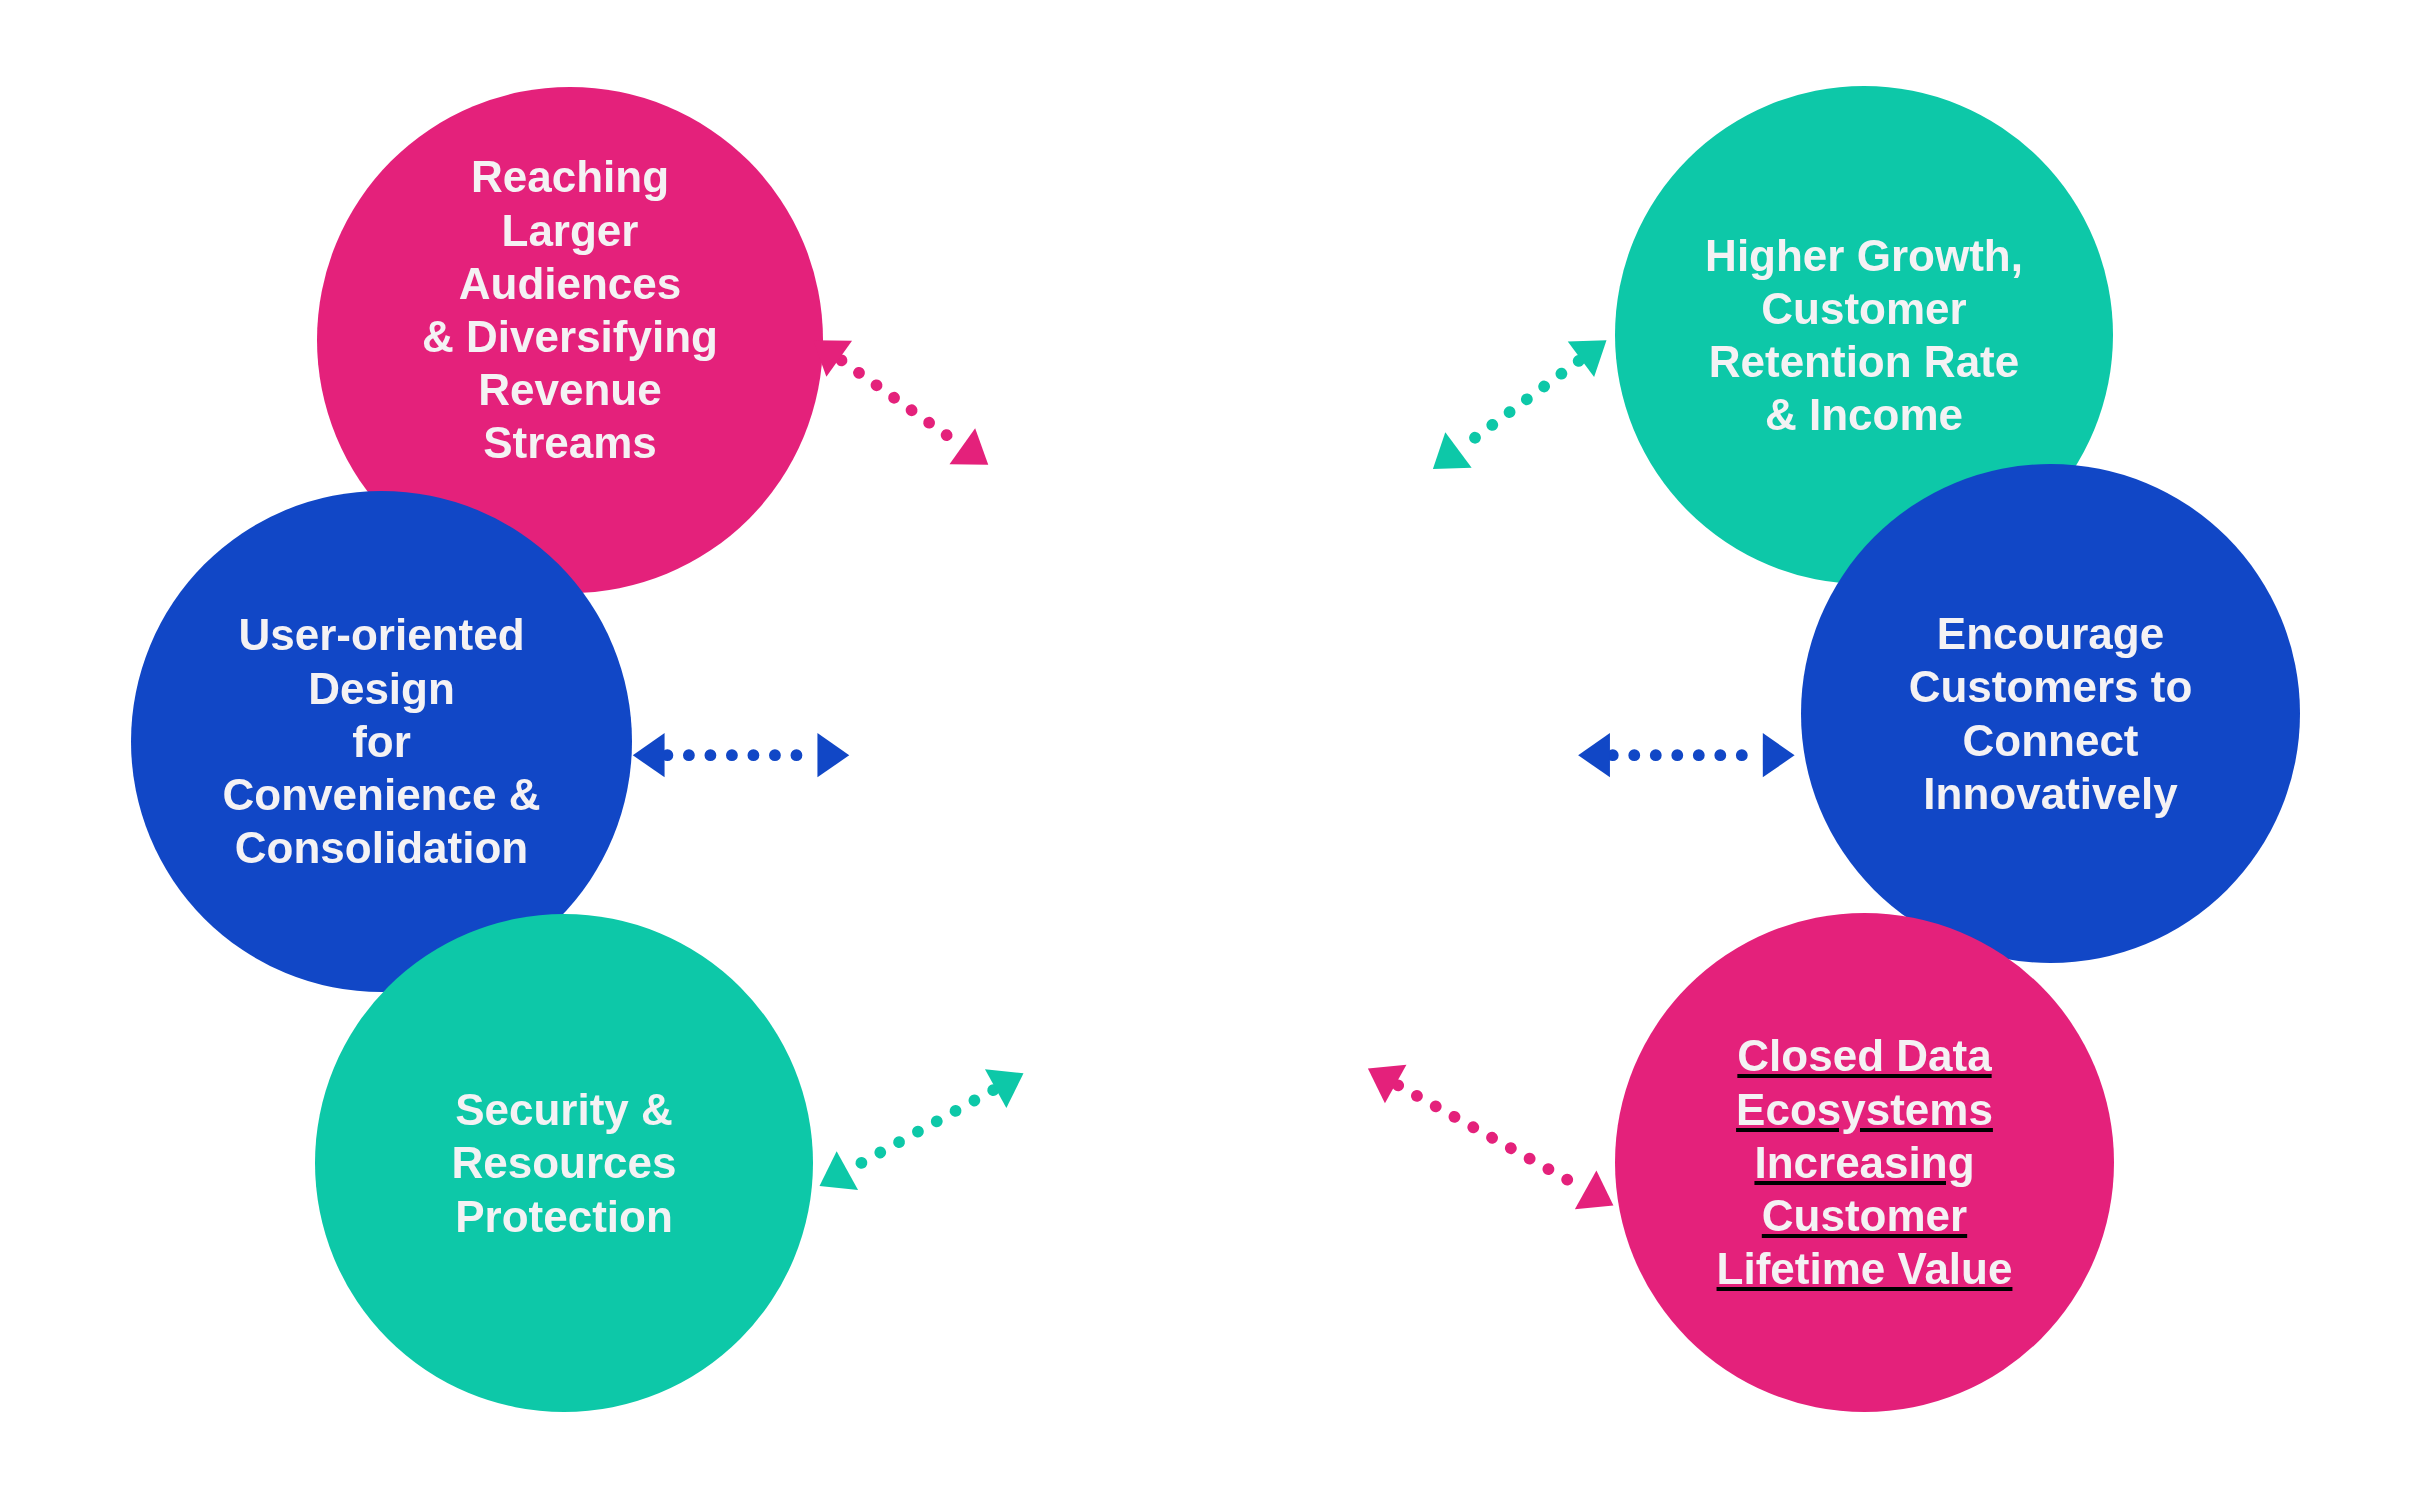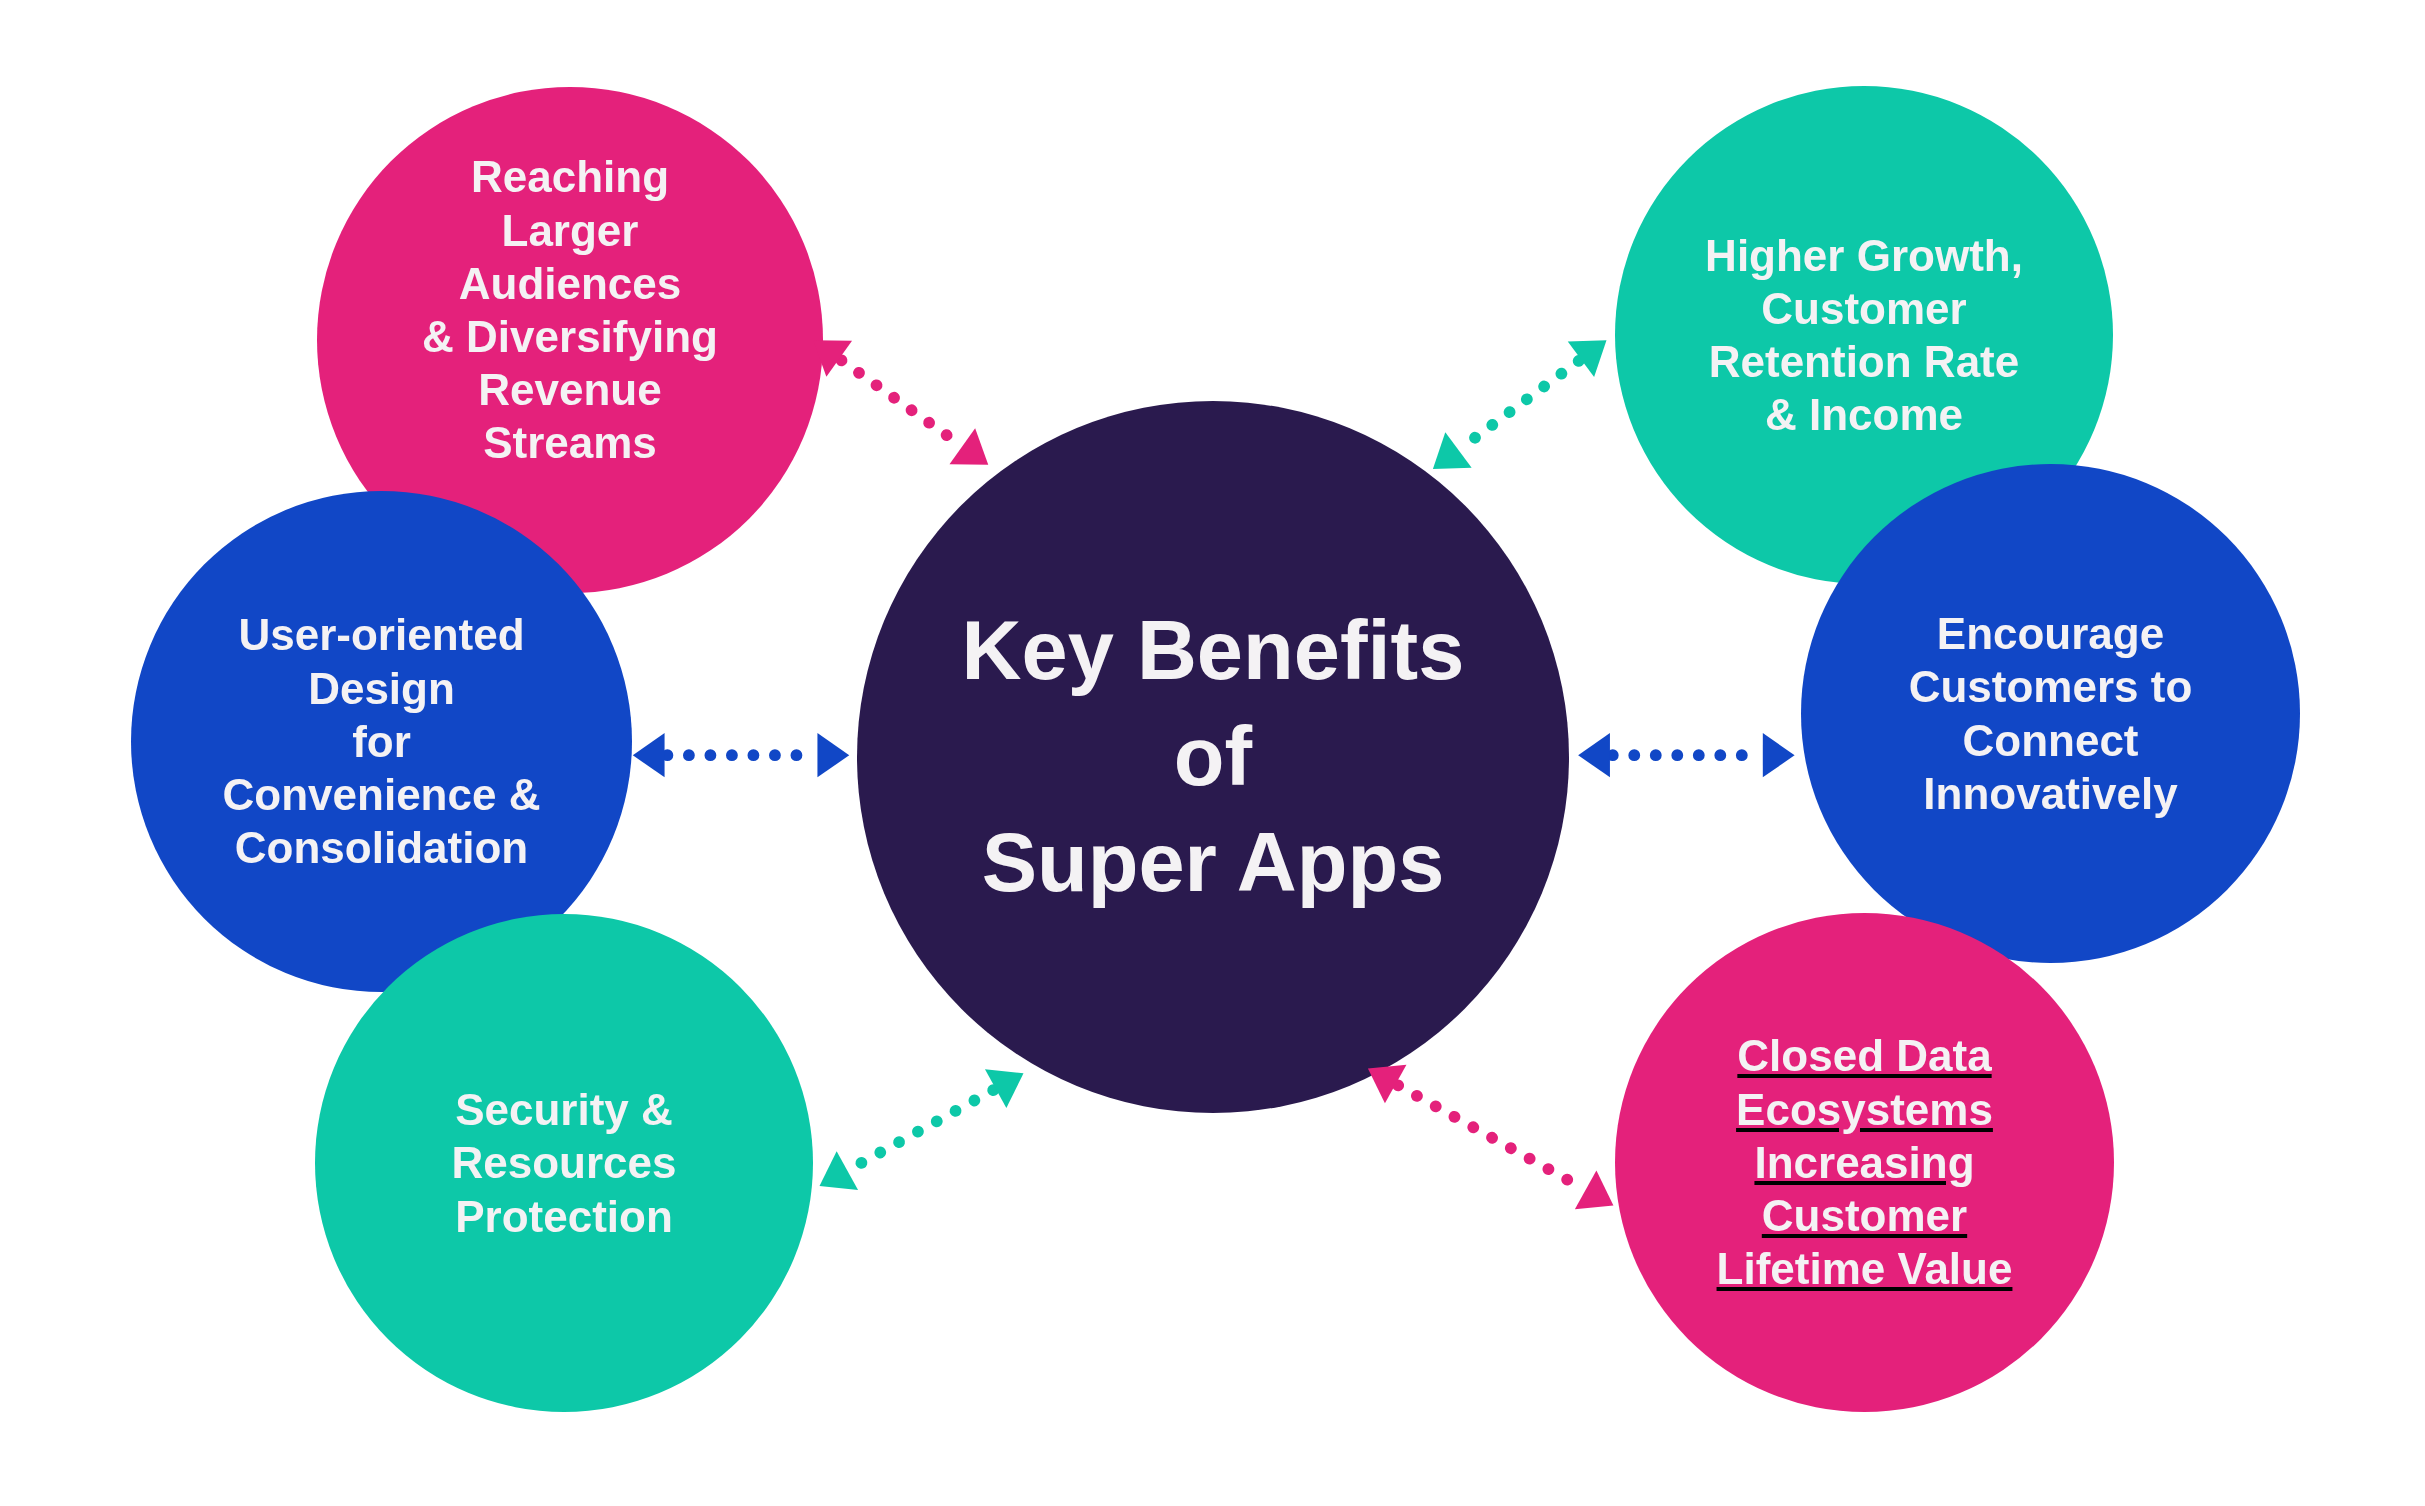--- a/index.html
+++ b/index.html
@@ -91,25 +91,20 @@
 Innovatively</div>
   </div>
   <div class="circle benefit pos-br" style="background: rgb(228, 33, 123); text-decoration: underline;">
     <div class="label">Closed Data
 Ecosystems
 Increasing
 Customer
 Lifetime Value</div>
   </div>
 
-  <div class="circle center-circle">
-    <div class="label center-label">Key Benefits
-of
-Super Apps</div>
-  </div>
 
   <svg class="arrows" id="arrow-layer" viewBox="0 0 3508 2179">
       <g>
         <line x1="1216.7410048538466" y1="520.9856951529343" x2="1388.2589951461534" y2="643.0143048470657" stroke="#E4217B" stroke-width="17" stroke-linecap="round" stroke-dasharray="0.1 31"></line>
         <polygon points="1176,492 1232.032569363417,492.59259643423775 1194.930879567661,544.7410826471614" fill="#E4217B"></polygon>
         <polygon points="1429,672 1372.967430636583,671.4074035657623 1410.069120432339,619.2589173528386" fill="#E4217B"></polygon>
       </g>
       <g>
         <line x1="965" y1="1092" x2="1178" y2="1092" stroke="#1147C6" stroke-width="17" stroke-linecap="round" stroke-dasharray="0.1 31"></line>
         <polygon points="915,1092 961,1060 961,1124" fill="#1147C6"></polygon>

